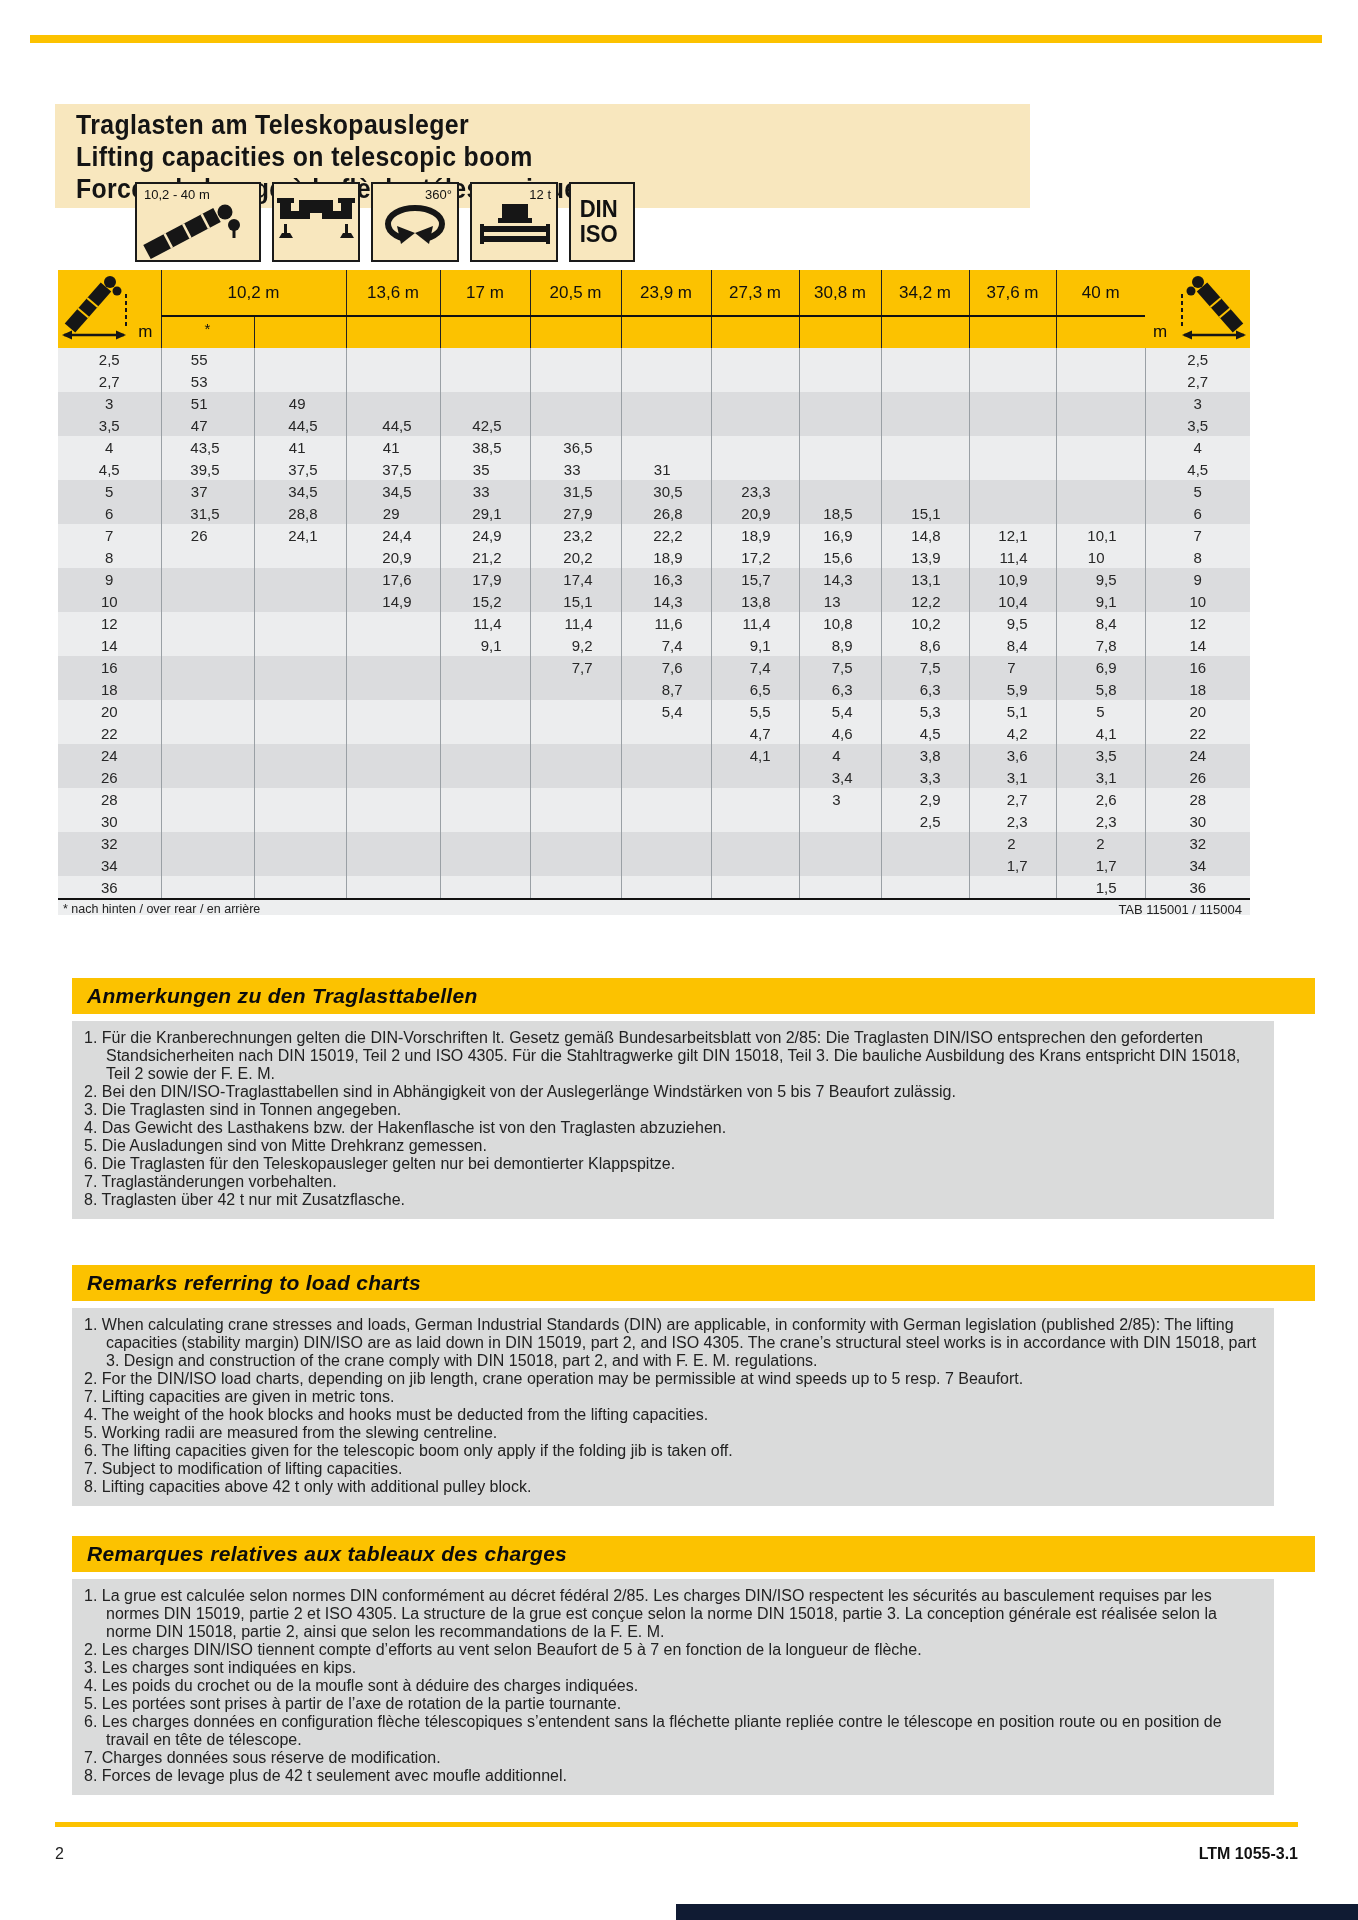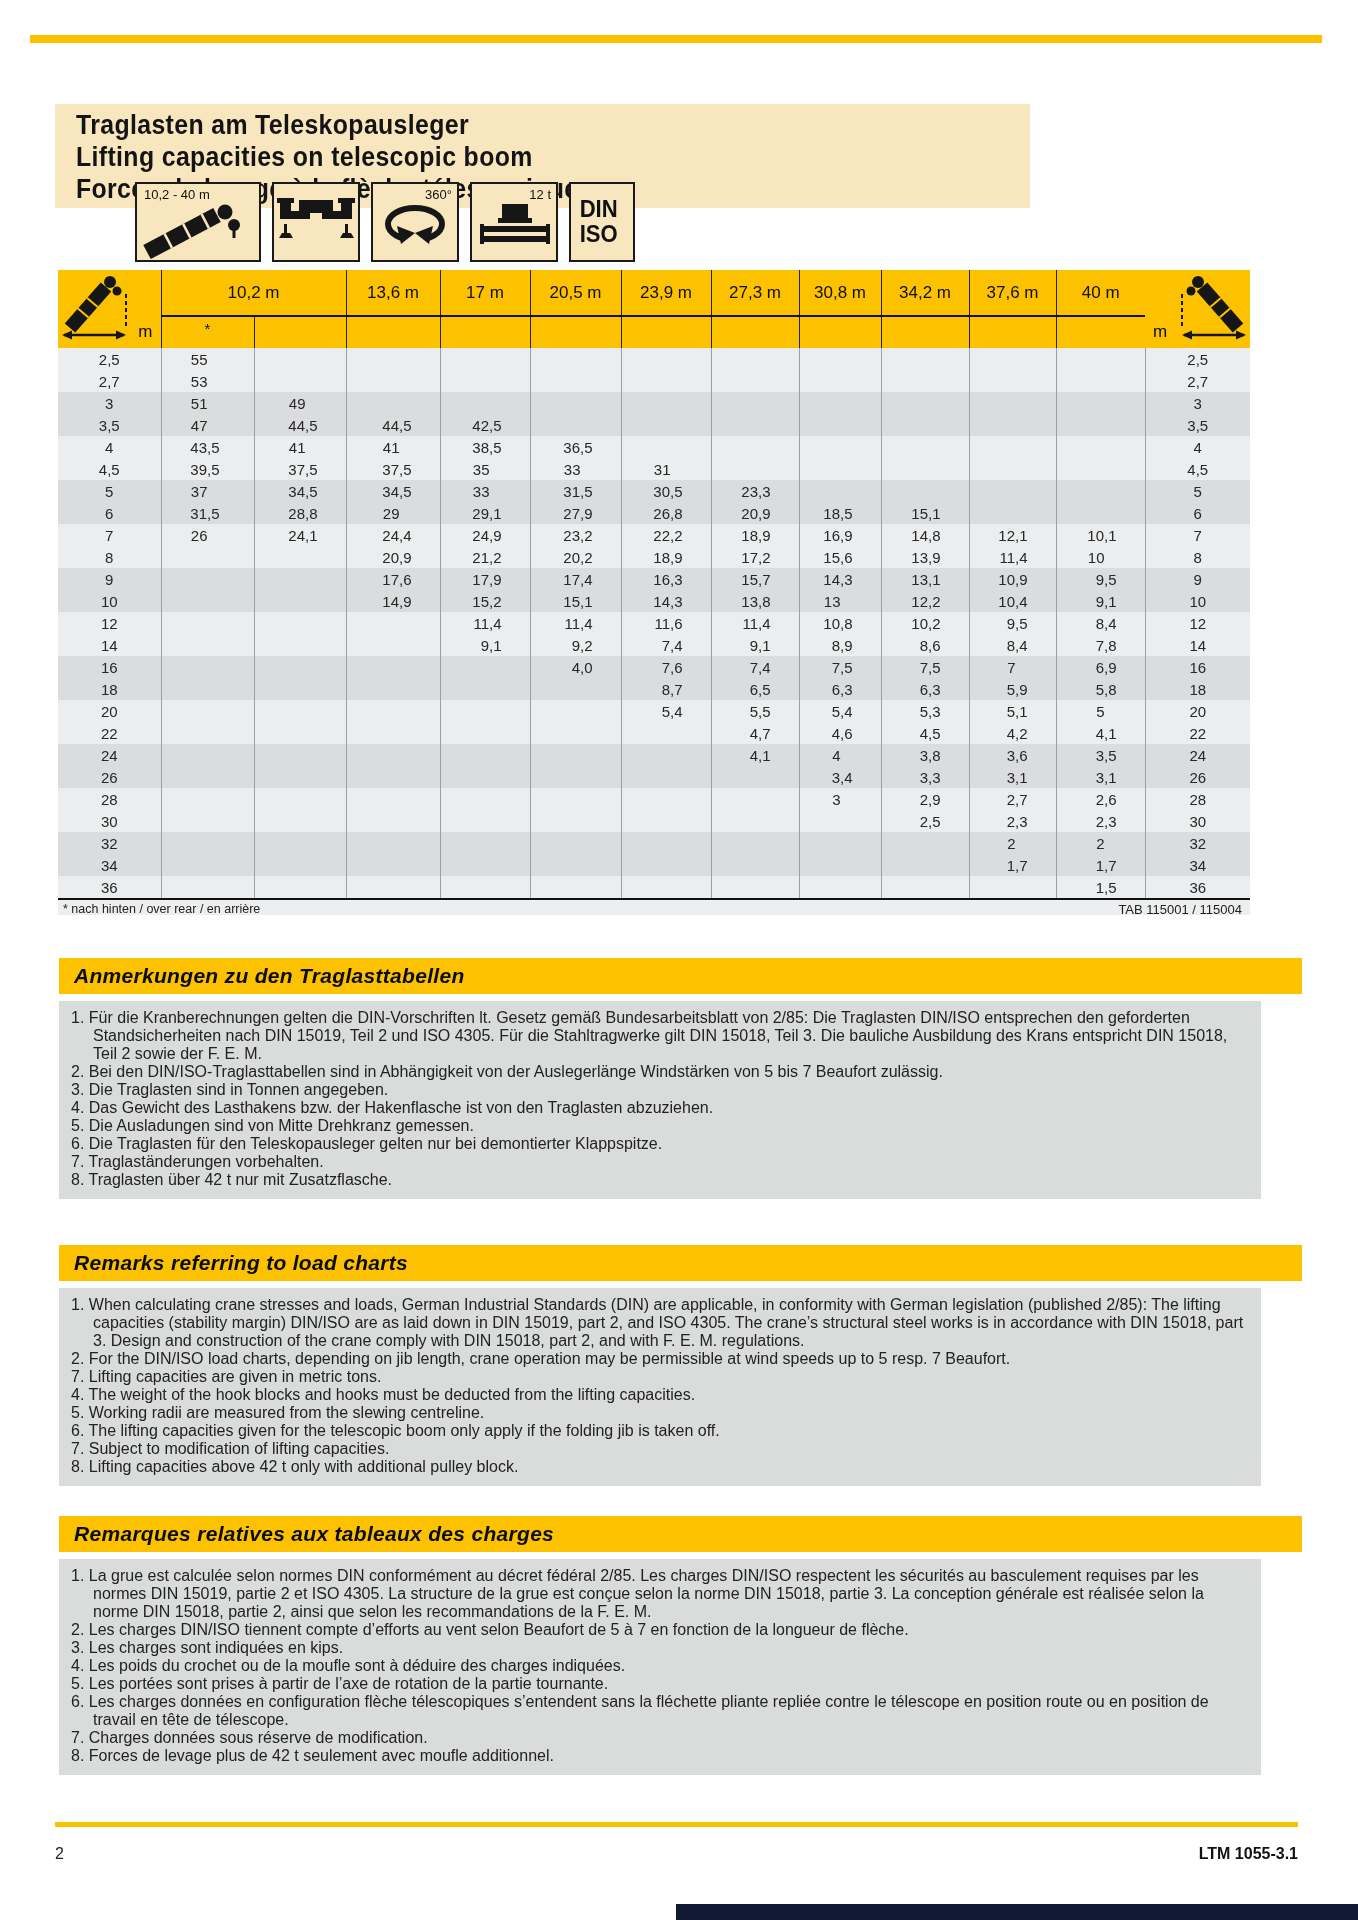--- a/index.html
+++ b/index.html
@@ -46,21 +46,21 @@
   td.dcol{border-left:1px solid #9aa0a5;text-align:right;padding-right:28px;}
   td.sub1{padding-right:34px;}
   td.mcol{text-align:center;}
   td.mcol-r{border-left:1px solid #9aa0a5;}
   span.int{margin-right:12px;}
 
   .tab-footnote{display:flex;justify-content:space-between;align-items:center;height:17px;background:#edeeef;border-top:2px solid #111;padding:3px 8px 0 5px;}
   .footnote-text{font-size:12.5px;color:#222;}
   .tab-ref{font-size:13px;color:#222;}
 
-  .remark-section{position:absolute;left:59px;width:1243px;}
+  .remark-section{position:absolute;left:72px;width:1243px;margin-top:20px;}
   .sec-de{top:958px}.sec-en{top:1245px}.sec-fr{top:1516px}
   .remark-heading{height:36px;background:var(--yellow);font-size:21px;font-weight:900;font-style:italic;letter-spacing:.3px;color:#0c0c0c;padding:6px 0 0 15px;}
   .remark-body{margin-top:7px;width:1202px;background:var(--remarks);padding:8px 14px 10px 12px;font-size:16px;line-height:18px;color:#222;}
   .remark-item{padding-left:22px;text-indent:-22px;}
 
   .bottom-rule{position:absolute;left:55px;top:1822px;width:1243px;height:5px;background:var(--yellow);}
   .page-footer{position:absolute;left:55px;top:1845px;width:1243px;display:flex;justify-content:space-between;align-items:baseline;}
   .page-number{font-size:16px;color:#222;}
   .doc-reference{font-size:16px;font-weight:700;color:#111;margin-left:21px;}
   .bottom-bar{position:absolute;left:676px;top:1904px;width:682px;height:16px;background:#101B33;}
@@ -418,21 +418,21 @@
             <td class="dcol"><span>8,4</span></td>
             <td class="dcol"><span>7,8</span></td>
             <td class="mcol mcol-r"><span>14</span></td>
           </tr>
           <tr class="band-b">
             <td class="mcol"><span>16</span></td>
             <td class="dcol sub1"></td>
             <td class="dcol"></td>
             <td class="dcol"></td>
             <td class="dcol"></td>
-            <td class="dcol"><span>4,0</span></td>
+            <td class="dcol"><span>7,7</span></td>
             <td class="dcol"><span>7,6</span></td>
             <td class="dcol"><span>7,4</span></td>
             <td class="dcol"><span>7,5</span></td>
             <td class="dcol"><span>7,5</span></td>
             <td class="dcol"><span class="int">7</span></td>
             <td class="dcol"><span>6,9</span></td>
             <td class="mcol mcol-r"><span>16</span></td>
           </tr>
           <tr class="band-b">
             <td class="mcol"><span>18</span></td>

